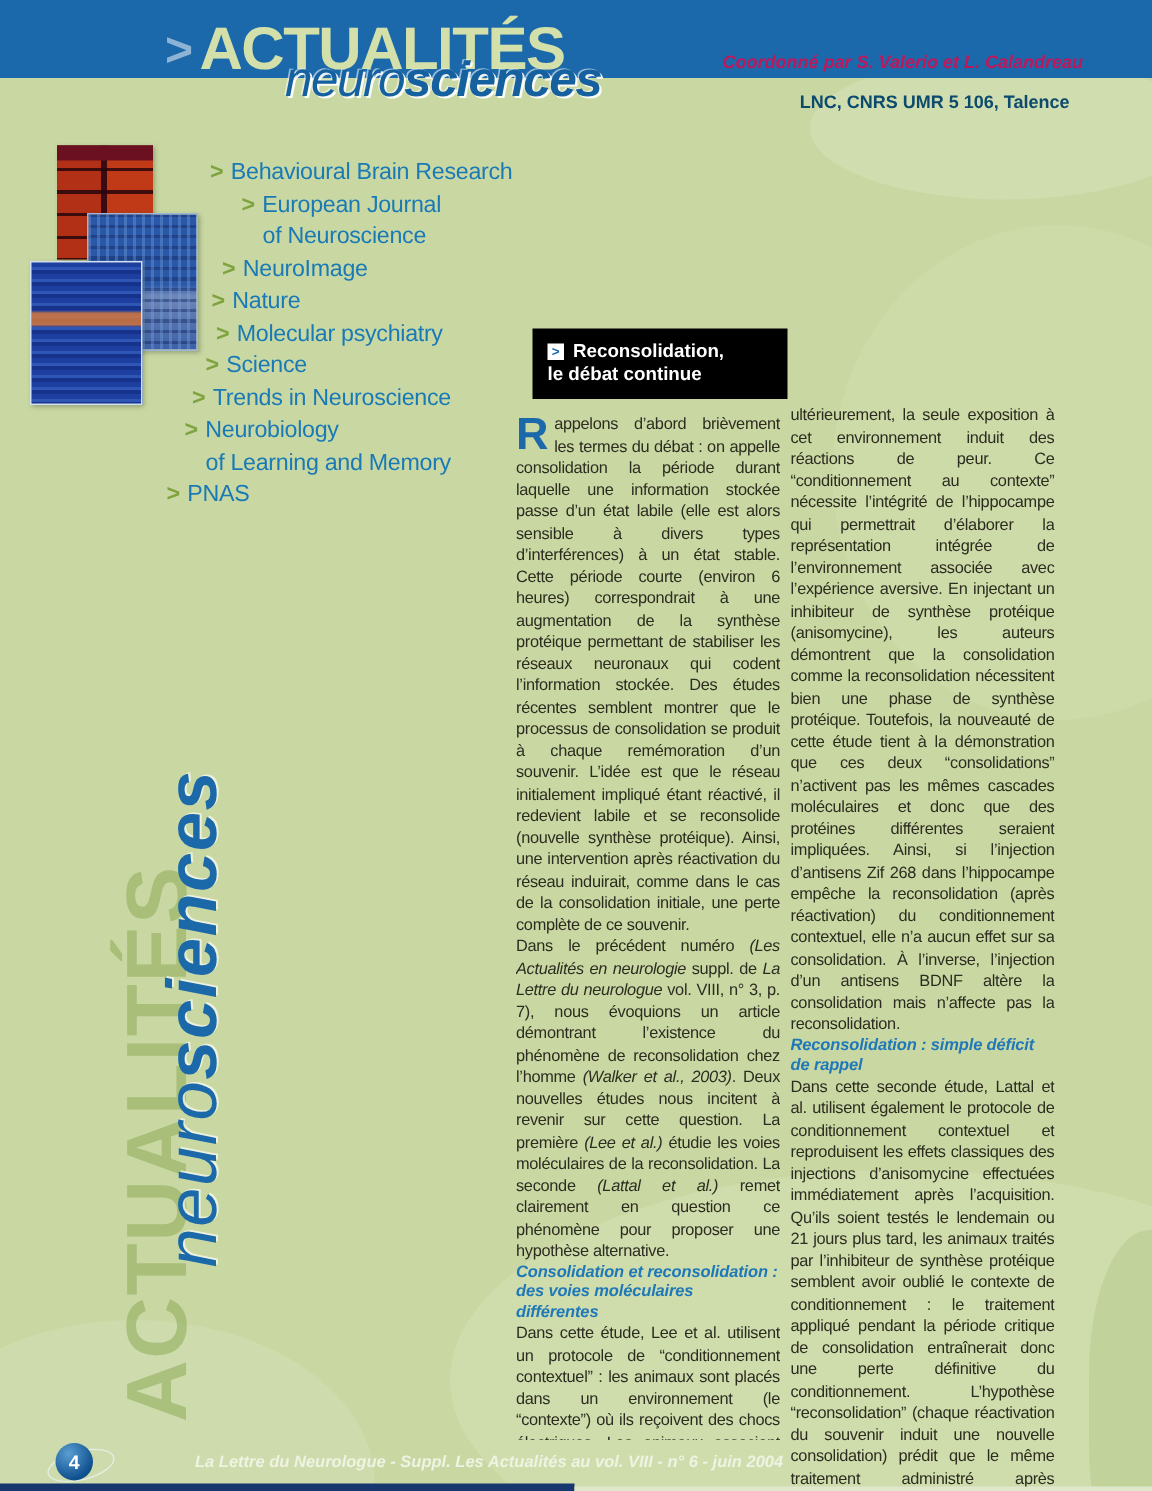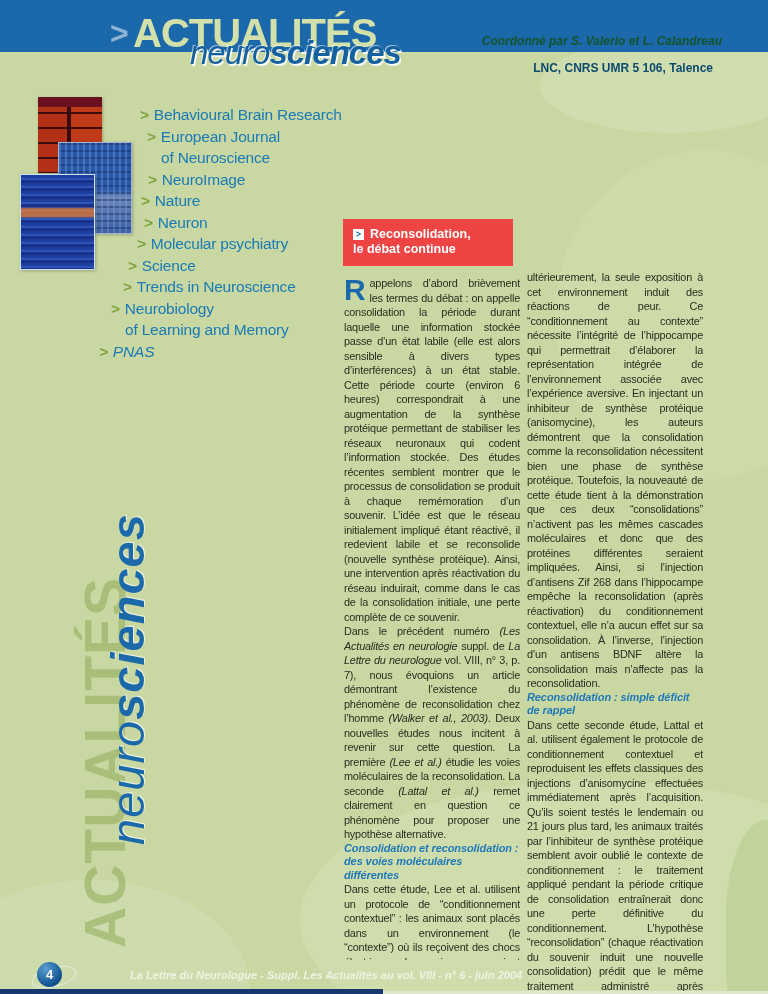--- a/index.html
+++ b/index.html
@@ -28,21 +28,21 @@
   }
   .header-sub {
     position:absolute; top:34px; left:190px;
     font-size:33px; font-style:italic; color:#15609f; letter-spacing:-1px;
     text-shadow:1.5px 1.5px 0 rgba(255,255,255,.9), -1px -1px 0 rgba(255,255,255,.55);
   }
   .header-sub .light { font-weight:normal; }
   .header-sub .bold  { font-weight:bold; }
   .header-coordinator {
     position:absolute; top:34px; right:46px;
-    font-size:12px; font-style:italic; font-weight:bold; color:#14532d;
+    font-size:12px; font-style:italic; font-weight:bold; color:#be185d;
   }
   .header-affiliation {
     position:absolute; top:61px; right:55px;
     font-size:12px; font-weight:bold; color:#0c4a6e;
   }
 
   
   .cover { position:absolute; box-shadow:1px 1px 3px rgba(60,70,40,.35); }
   .cover.red {
     left:38px; top:97px; width:64px; height:76px;
@@ -68,21 +68,21 @@
       #1c3fa0;
   }
 
   
   .journal-list {
     position:absolute; top:104px; left:95px; margin:0; padding:0; list-style:none;
     font-size:15.5px; color:#1a7ab5; letter-spacing:-0.2px;
   }
   .journal-list li { line-height:21.5px; white-space:nowrap; }
   .journal-list li:nth-child(1)  { margin-left:45px; }
-  .journal-list li:nth-child(2)  { margin-left:52px; }
+  .journal-list li:nth-child(2)  { margin-left:66px; }
   .journal-list li:nth-child(3)  { margin-left:53px; }
   .journal-list li:nth-child(4)  { margin-left:46px; }
   .journal-list li:nth-child(5)  { margin-left:49px; }
   .journal-list li:nth-child(6)  { margin-left:42px; }
   .journal-list li:nth-child(7)  { margin-left:33px; }
   .journal-list li:nth-child(8)  { margin-left:28px; }
   .journal-list li:nth-child(9)  { margin-left:16px; }
   .journal-list li:nth-child(10) { margin-left:4px;font-style:italic; }
   .journal-list .chev { color:#7fa33f; font-weight:bold; margin-right:5px; }
   .journal-list .line2 { display:block; margin-left:14px; }
@@ -99,22 +99,22 @@
     transform:rotate(-90deg); transform-origin:0 0;
     font-size:47px; font-style:italic; color:#1b69a9;
     letter-spacing:1px; white-space:nowrap;
     text-shadow:1px 1px 0 rgba(255,255,255,.65);
   }
   .vert-neuro .light { font-weight:normal; }
   .vert-neuro .bold  { font-weight:bold; }
 
   
   .article-box {
-    position:absolute; left:343px; top:219px; width:170px; height:47px;
-    background:#ef4444; color:#fff; box-sizing:border-box; padding:8px 0 0 10px;
+    position:absolute; left:355px; top:219px; width:170px; height:47px;
+    background:#000000; color:#fff; box-sizing:border-box; padding:8px 0 0 10px;
   }
   .box-line { font-size:12.5px; font-weight:bold; line-height:15px; }
   .box-icon {
     display:inline-block; width:11px; height:11px; background:#ffffff; color:#1565a8;
     font-size:9px; line-height:11px; text-align:center; font-weight:bold;
     margin-right:6px; vertical-align:1px;
   }
   .col {
     position:absolute; width:176px; color:#2c2c20;
     font-size:10.9px; line-height:14.5px; letter-spacing:-0.2px;
@@ -171,21 +171,20 @@
 
   <div class="cover red"></div>
   <div class="cover dots"></div>
   <div class="cover heatmap"></div>
 
   <ul class="journal-list">
     <li><span class="chev">&gt;</span><span>Behavioural Brain Research</span><span class="line2"></span></li>
     <li><span class="chev">&gt;</span><span>European Journal</span><span class="line2">of Neuroscience</span></li>
     <li><span class="chev">&gt;</span><span>NeuroImage</span><span class="line2"></span></li>
     <li><span class="chev">&gt;</span><span>Nature</span><span class="line2"></span></li>
-    <li><span class="chev">&gt;</span><span>Neuron</span><span class="line2"></span></li>
     <li><span class="chev">&gt;</span><span>Molecular psychiatry</span><span class="line2"></span></li>
     <li><span class="chev">&gt;</span><span>Science</span><span class="line2"></span></li>
     <li><span class="chev">&gt;</span><span>Trends in Neuroscience</span><span class="line2"></span></li>
     <li><span class="chev">&gt;</span><span>Neurobiology</span><span class="line2">of Learning and Memory</span></li>
     <li><span class="chev">&gt;</span><span>PNAS</span><span class="line2"></span></li>
   </ul>
 
   <div class="vert-actualites">ACTUALITÉS</div>
   <div class="vert-neuro"><span class="light">neuro</span><span class="bold">sciences</span></div>
 

